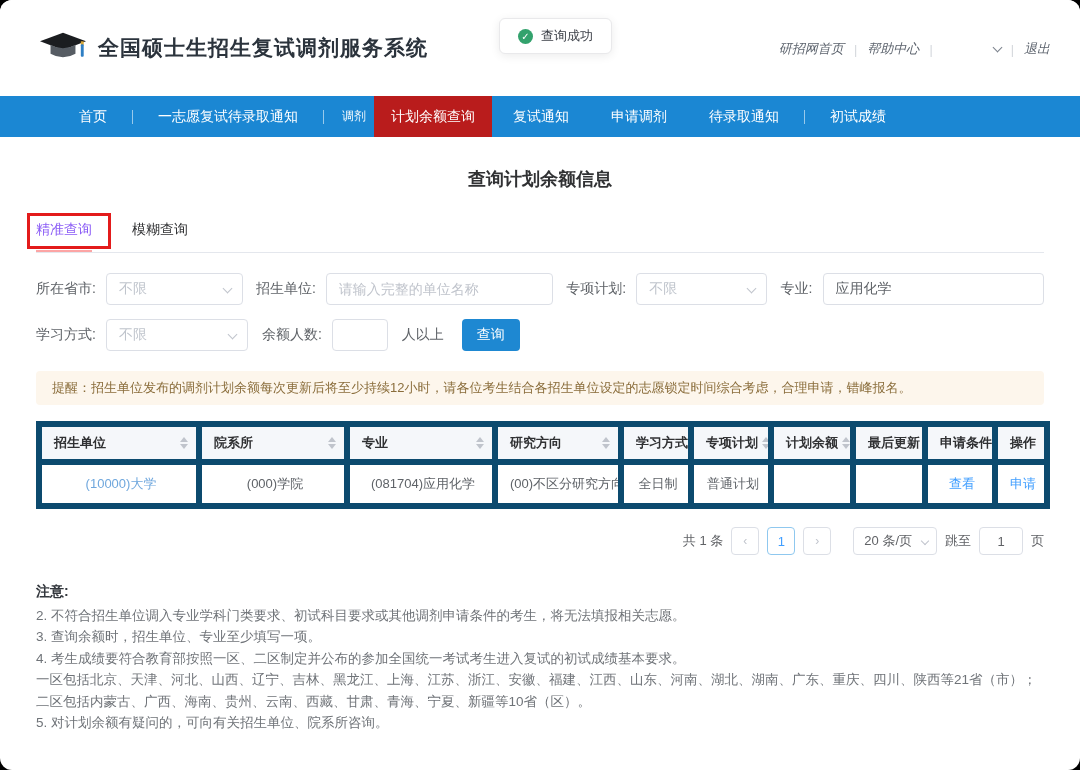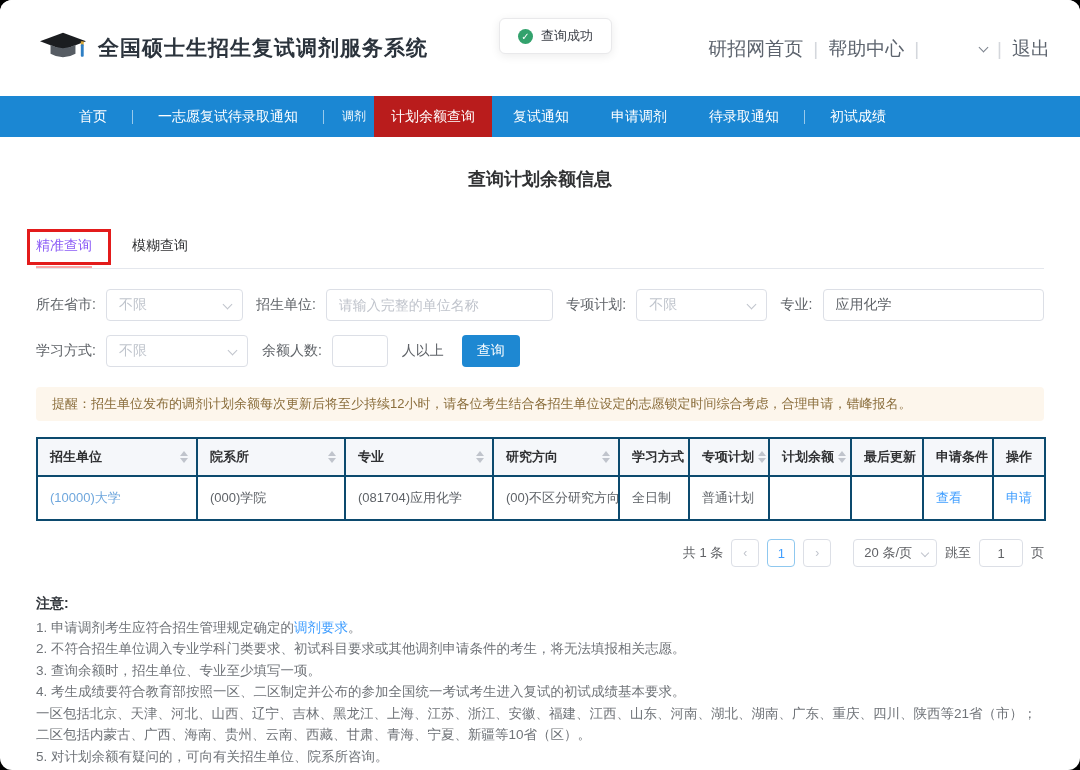--- a/index.html
+++ b/index.html
@@ -7,57 +7,57 @@
   .screen { position:relative; width:1080px; height:770px; background:#fff; border-radius:12px; overflow:hidden; }
 
   
   .app-header { position:relative; height:96px; background:#fff; display:flex; align-items:center; justify-content:space-between; padding:0 30px 0 40px;gap:8px; }
   .brand { display:flex; align-items:center; gap:12px; }
   .brand h1 { font-size:21px; font-weight:bold; color:#2b333c; letter-spacing:1px; }
   .toast { position:absolute; left:499px; top:18px; height:36px; display:flex; align-items:center; gap:8px;
            background:#fff; border:1px solid #e9e9eb; border-radius:6px; padding:0 18px; box-shadow:0 2px 10px rgba(0,0,0,.08); }
   .toast-icon { width:15px; height:15px; border-radius:50%; background:#33a26d; color:#fff; font-size:10px; line-height:15px; text-align:center; }
   .toast-text { font-size:13px; color:#3d4149; }
-  .top-links { display:flex; align-items:center; gap:10px; font-size:19px; color:#5d646e; margin-top:2px; }
+  .top-links { display:flex; align-items:center; gap:10px; font-size:13px; color:#5d646e; margin-top:2px;font-style:italic; }
   .top-links .sep { color:#d4d7dc; }
   .top-links a { color:#5d646e; text-decoration:none; cursor:pointer; }
   .user-slot { display:inline-flex; align-items:center; min-width:58px; justify-content:flex-end; gap:6px; cursor:pointer; }
   .chev-down { width:7px; height:7px; border-right:1.5px solid #7b828c; border-bottom:1.5px solid #7b828c; transform:rotate(45deg); margin-top:-3px; }
 
   
   .main-nav { height:41px; background:#1b87d3; display:flex; align-items:center; color:#fff; font-size:14px; padding-left:58px; }
   .nav-item { padding:0 21px; line-height:41px; cursor:pointer; white-space:nowrap; }
   .nav-item.active { background:#b91c1c; padding:0 17px; }
   .nav-sep { width:1px; height:14px; background:rgba(255,255,255,.55); margin:0 4px; }
   .nav-group-label { font-size:12px; padding:0 8px 0 14px; opacity:.95; }
 
   
   .content { padding:30px 36px 0 36px; }
-  .page-title { text-align:center; font-size:18px; font-weight:bold; color:#303133; margin-bottom:46px; }
+  .page-title { text-align:center; font-size:18px; font-weight:bold; color:#303133; margin-bottom:30px; }
 
   .tabs { position:relative; border-bottom:1px solid #e4e7ed; display:flex; gap:40px; height:32px; }
   .tab { font-size:14px; color:#303133; cursor:pointer; padding-bottom:12px; }
   .tab.active { color:#8b5cf6; border-bottom:2px solid #fca5a5; }
   .annotation-box { position:absolute; left:-9px; top:-8px; width:84px; height:36px; border:3px solid #e31b1b; pointer-events:none; }
 
   .filter-row { display:flex; align-items:center; margin-top:20px; font-size:14px; color:#5f6368; }
   .f-label { margin-right:10px; white-space:nowrap; }
   .fake-select { position:relative; width:142px; height:32px; border:1px solid #dcdfe6; border-radius:4px; background:#fff;
                  display:flex; align-items:center; padding:0 26px 0 12px; color:#bfc4cc; cursor:pointer; }
   .fake-select .chev { position:absolute; right:11px; top:11px; width:7px; height:7px; border-right:1.5px solid #c0c4cc; border-bottom:1.5px solid #c0c4cc; transform:rotate(45deg); }
   .txt-input { height:32px; border:1px solid #dcdfe6; border-radius:4px; padding:0 12px; font-size:14px; color:#5f6368; outline:none; font-family:inherit; }
   .txt-input::placeholder { color:#c0c4cc; }
   .gap14 { width:14px; } .gap18 { width:18px; }
   .btn-primary { height:32px; padding:0 15px; background:#1e88d2; color:#fff; border:none; border-radius:4px; font-size:14px; cursor:pointer; font-family:inherit; }
 
   .notice-bar { margin-top:20px; background:#fdf6ec; border-radius:4px; padding:8px 16px; font-size:13px; color:#8a6d3b; }
 
   
   table.data-table { width:1008px; margin-top:16px; border-collapse:collapse; table-layout:fixed; font-size:13px; }
-  .data-table th, .data-table td { border:2px solid #0c4a6e; text-align:left; padding:0 8px 0 12px; overflow:hidden; white-space:nowrap; }
+  .data-table th, .data-table td { border:6px solid #0c4a6e; text-align:center; padding:0 8px 0 12px; overflow:hidden; white-space:nowrap; }
   .data-table th { background:#f5f7fa; color:#303133; font-weight:bold; height:38px; }
   .data-table td { height:44px; color:#5f6368; background:#fff; }
   .th-inner { display:flex; align-items:center; justify-content:space-between; }
   .sort-caret { display:inline-flex; flex-direction:column; gap:2px; margin-left:4px; }
   .sort-caret i { display:block; width:0; height:0; border-left:4px solid transparent; border-right:4px solid transparent; }
   .sort-caret i.up { border-bottom:5px solid #c0c4cc; }
   .sort-caret i.dn { border-top:5px solid #c0c4cc; }
   .cell-link { color:#6fa7dd; cursor:pointer; }
   .action-link { color:#409eff; cursor:pointer; }
 
@@ -277,21 +277,20 @@
         <span>20 条/页</span>
         <span class="chev"></span>
       </div>
       <span>跳至</span>
       <input class="pg-jump-input" value="1" style="">
       <span>页</span>
     </div>
 
     <div class="notes">
       <div class="notes-title">注意:</div>
-      <div><span>1. 申请调剂考生应符合招生管理规定确定的</span><a>调剂要求</a><span>。</span></div>
       <div>2. 不符合招生单位调入专业学科门类要求、初试科目要求或其他调剂申请条件的考生，将无法填报相关志愿。</div>
       <div>3. 查询余额时，招生单位、专业至少填写一项。</div>
       <div>4. 考生成绩要符合教育部按照一区、二区制定并公布的参加全国统一考试考生进入复试的初试成绩基本要求。</div>
       <div>一区包括北京、天津、河北、山西、辽宁、吉林、黑龙江、上海、江苏、浙江、安徽、福建、江西、山东、河南、湖北、湖南、广东、重庆、四川、陕西等21省（市）；</div>
       <div>二区包括内蒙古、广西、海南、贵州、云南、西藏、甘肃、青海、宁夏、新疆等10省（区）。</div>
       <div>5. 对计划余额有疑问的，可向有关招生单位、院系所咨询。</div>
     </div>
   </main>
 
 </div>

